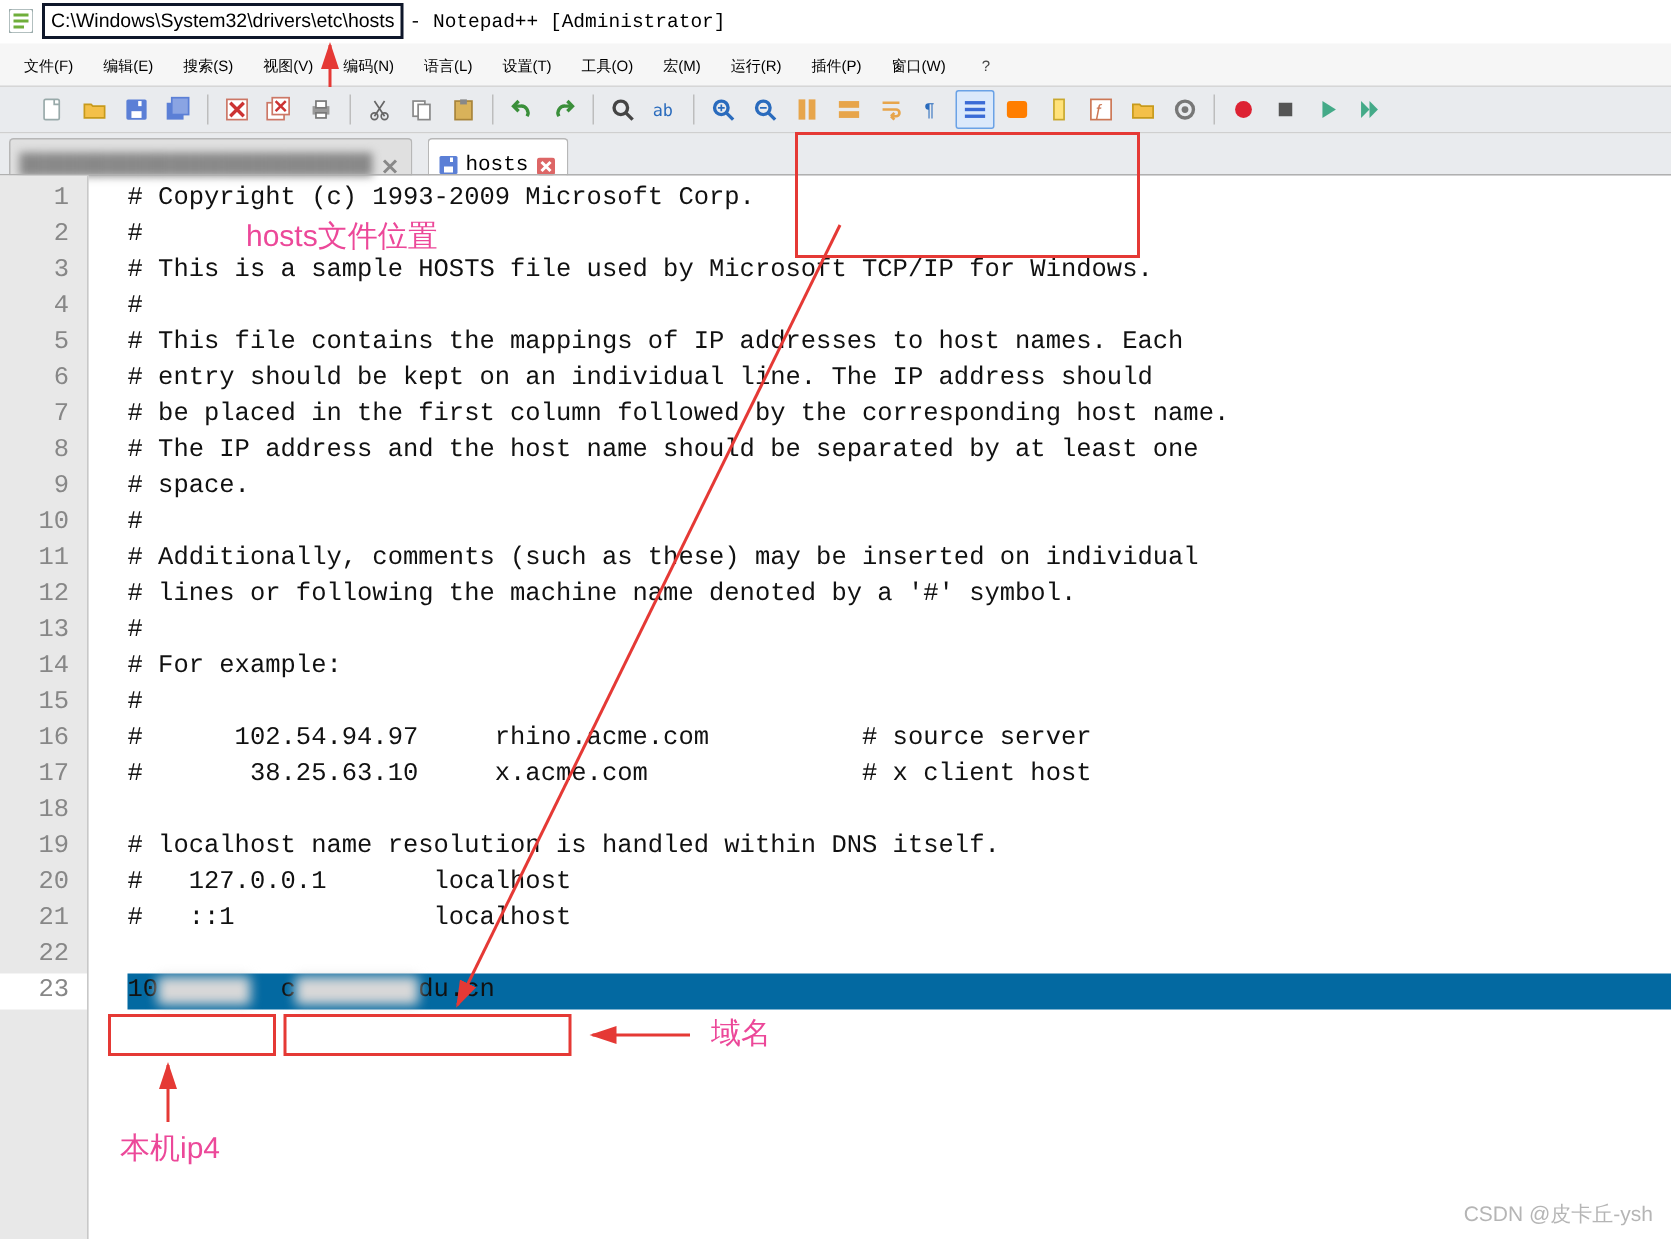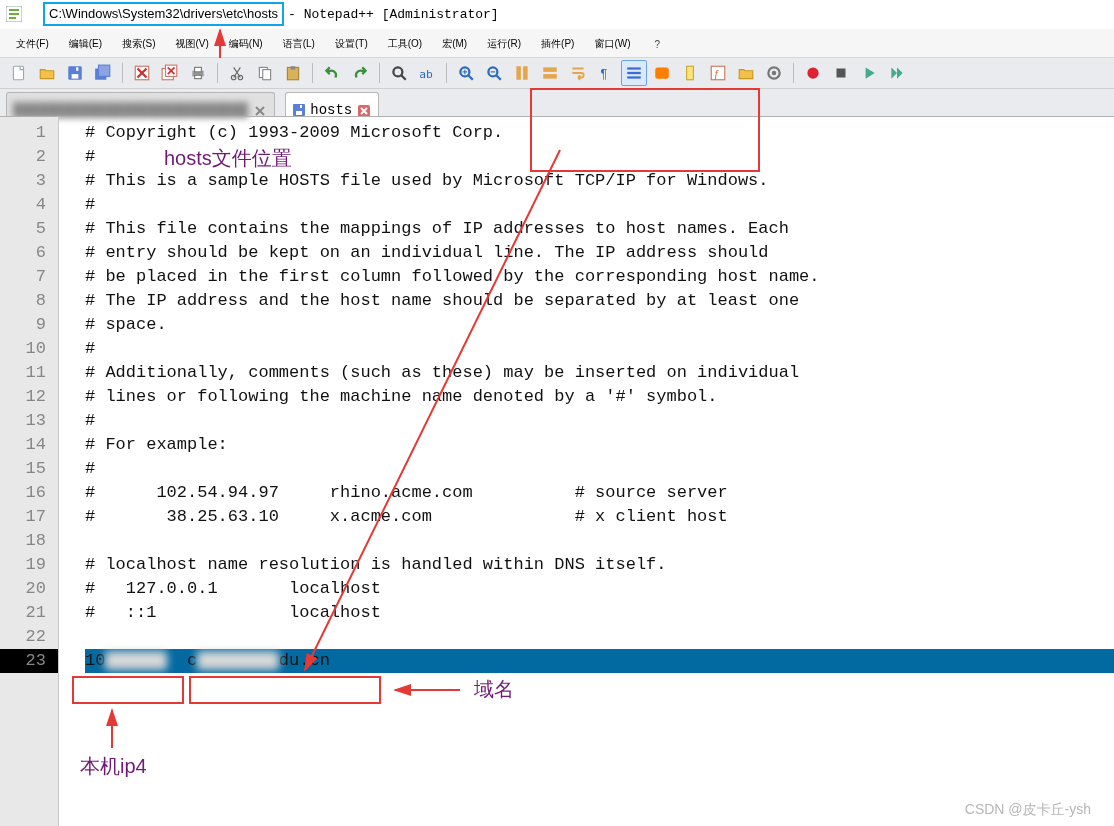--- a/index.html
+++ b/index.html
@@ -20,24 +20,23 @@
     padding: 0 6px;
     font-size: 13px;
     color: #000;
   }
   .app-icon {
     width: 16px; height: 16px;
     margin-right: 6px;
     display: inline-block;
   }
   .title-path-box {
-    border: 2px solid #0ea5e9;
+    border: 2px solid #0f172a;
     padding: 0 4px;
     line-height: 20px;
-    margin-left: 15px;
   }
   .title-suffix { margin-left: 4px; font-family: Liberation Mono, monospace; }
 
   
   .menubar {
     height: 26px;
     display: flex;
     align-items: center;
     padding: 2px 8px 0 8px;
     font-size: 10px;
@@ -52,21 +51,21 @@
   .menubar .menu-help { margin-left: 4px; color:#444; }
 
   
   .toolbar {
     height: 30px;
     background: #e9ebee;
     border-top: 1px solid #d6d6d6;
     border-bottom: 1px solid #cfcfcf;
     display: flex;
     align-items: center;
-    padding: 0 6px;
+    padding: 0 22px;
     gap: 2px;
   }
   .tbtn {
     width: 24px; height: 24px;
     display: flex; align-items: center; justify-content: center;
     border: 1px solid transparent;
     border-radius: 2px;
   }
   .tbtn svg { width: 18px; height: 18px; }
   .tsep {
@@ -144,54 +143,54 @@
     font: 17px/24px "Courier New", monospace;
     color: #111;
     padding-top: 4px;
     padding-left: 26px;
     white-space: pre;
     flex: 1;
     position: relative;
   }
   .codeline { height: 24px; }
   .cur-line  { background: #0369a1; }
-  .cur-line-gut { background: #000000; }
+  .cur-line-gut { background: #ffffff; }
 
   .blurred-span {
     filter: blur(4px);
     background: #d8d8d8;
     color: transparent;
     border-radius: 2px;
   }
 
   
   .overlay {
     position: absolute; inset: 0;
     pointer-events: none;
     z-index: 50;
   }
   .anno-text {
     position: absolute;
-    color: #701a75;
+    color: #ec4899;
     font: 20px/1 "Microsoft YaHei", sans-serif;
     white-space: nowrap;
   }
   .anno-box {
     position: absolute;
     border: 2px solid #e53935;
   }
   svg.anno-svg {
     position: absolute;
     inset: 0;
     width: 100%; height: 100%;
   }
 
   .watermark {
     position: absolute;
-    right: 23px; bottom: 10px;
+    right: 12px; bottom: 10px;
     color: rgba(120,120,120,.55);
     font: 14px/1 "Microsoft YaHei", sans-serif;
     pointer-events: none;
     margin-left: 32px;
   }
 </style>
 </head>
 <body>
 
 <div class="titlebar">

